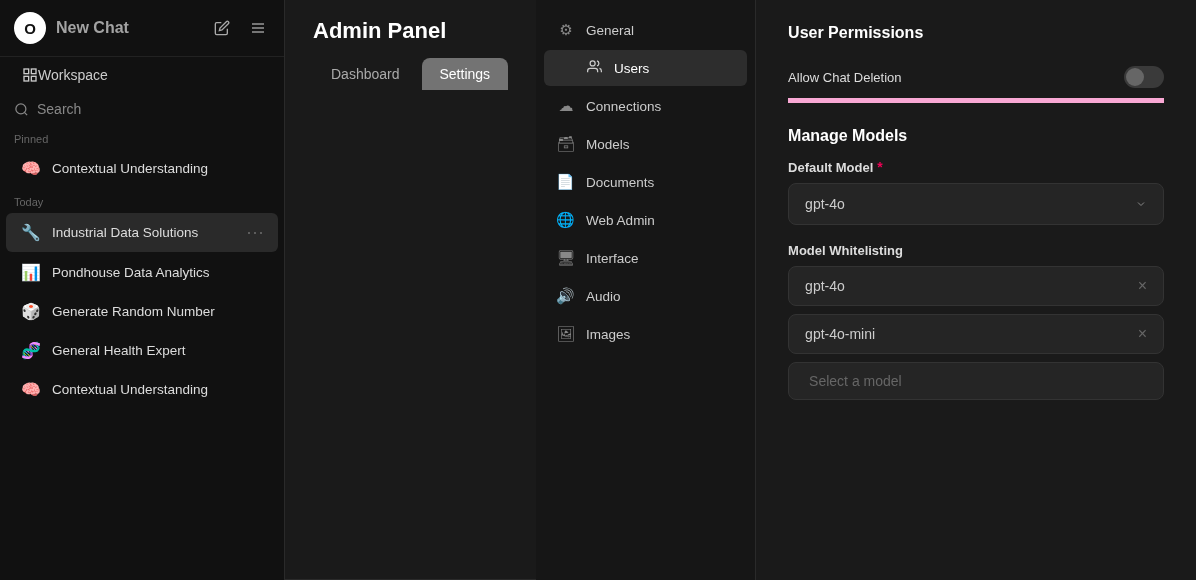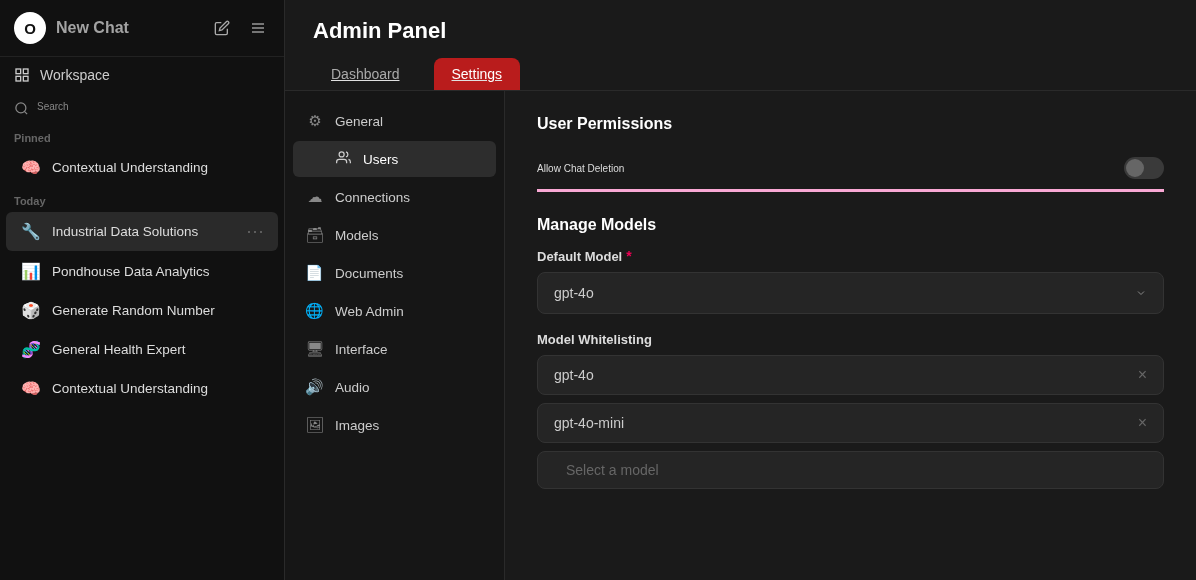--- a/index.html
+++ b/index.html
@@ -72,43 +72,43 @@
       cursor: pointer;
       font-size: 16px;
       display: flex;
       align-items: center;
       padding: 4px;
     }
 
     .sidebar-workspace {
       display: flex;
       align-items: center;
-      gap: 10px;
-      padding: 10px 14px;
+      gap: 0;
+      padding: 10px 22px;
       color: #ccc;
       cursor: pointer;
       font-size: 14px;
     }
 
     .sidebar-search {
       display: flex;
-      align-items: flex-start;
+      align-items: center;
       gap: 8px;
       padding: 8px 14px;
       color: #888;
       cursor: pointer;
-      font-size: 10px;
+      font-size: 14px;
     }
 
     .sidebar-section-label {
       padding: 8px 14px 4px;
       font-size: 11px;
       color: #666;
       text-transform: none;
-      font-weight: 700;
+      font-weight: 400;
     }
 
     .sidebar-item {
       display: flex;
       align-items: center;
       gap: 10px;
       padding: 9px 14px;
       cursor: pointer;
       border-radius: 6px;
       margin: 1px 6px;
@@ -129,53 +129,52 @@
       margin-left: auto;
       color: #666;
       font-size: 18px;
     }
 
     
     .main {
       flex: 1;
       background: #1a1a1a;
       display: flex;
-      flex-direction: column;
+      flex-direction: row;
       overflow: hidden;
     }
 
     .main-header {
       padding: 18px 28px 0;
       border-bottom: 1px solid #2a2a2a;
     }
 
     .page-title {
       font-size: 22px;
       font-weight: 700;
       color: #fff;
       margin-bottom: 14px;
     }
 
     .tabs {
       display: flex;
-      gap: 16px;
-      text-decoration: underline;
+      gap: 4px;
     }
 
     .tab {
       padding: 8px 18px;
       border-radius: 8px 8px 0 0;
       cursor: pointer;
       font-size: 14px;
       color: #aaa;
       background: none;
       border: none;
     }
     .tab.active {
-      background: #b91c1c;
+      background: #737373;
       color: #fff;
       font-weight: 500;
     }
 
     .main-body {
       display: flex;
       flex: 1;
       overflow: hidden;
     }
 
@@ -224,23 +223,23 @@
       font-weight: 700;
       color: #fff;
       margin-bottom: 14px;
     }
 
     .settings-row {
       display: flex;
       align-items: center;
       justify-content: space-between;
       padding: 10px 0;
-      border-bottom: 3px solid #f9a8d4;
+      border-bottom: 5px solid #f9a8d4;
       color: #ddd;
-      font-size: 10px;
+      font-size: 13px;
     }
 
     .settings-subsection {
       margin-top: 24px;
     }
 
     .settings-field-label {
       font-size: 13px;
       font-weight: 600;
       color: #ddd;
@@ -285,21 +284,21 @@
     .tag-close {
       color: #666;
       font-size: 16px;
       cursor: pointer;
     }
 
     .add-model-box {
       background: #252525;
       border: 1px solid #333;
       border-radius: 8px;
-      padding: 10px 28px;
+      padding: 10px 20px;
       color: #666;
       font-size: 14px;
       cursor: pointer;
     }
 
     
     .toggle {
       width: 40px;
       height: 22px;
       background: #3a3a3a;

